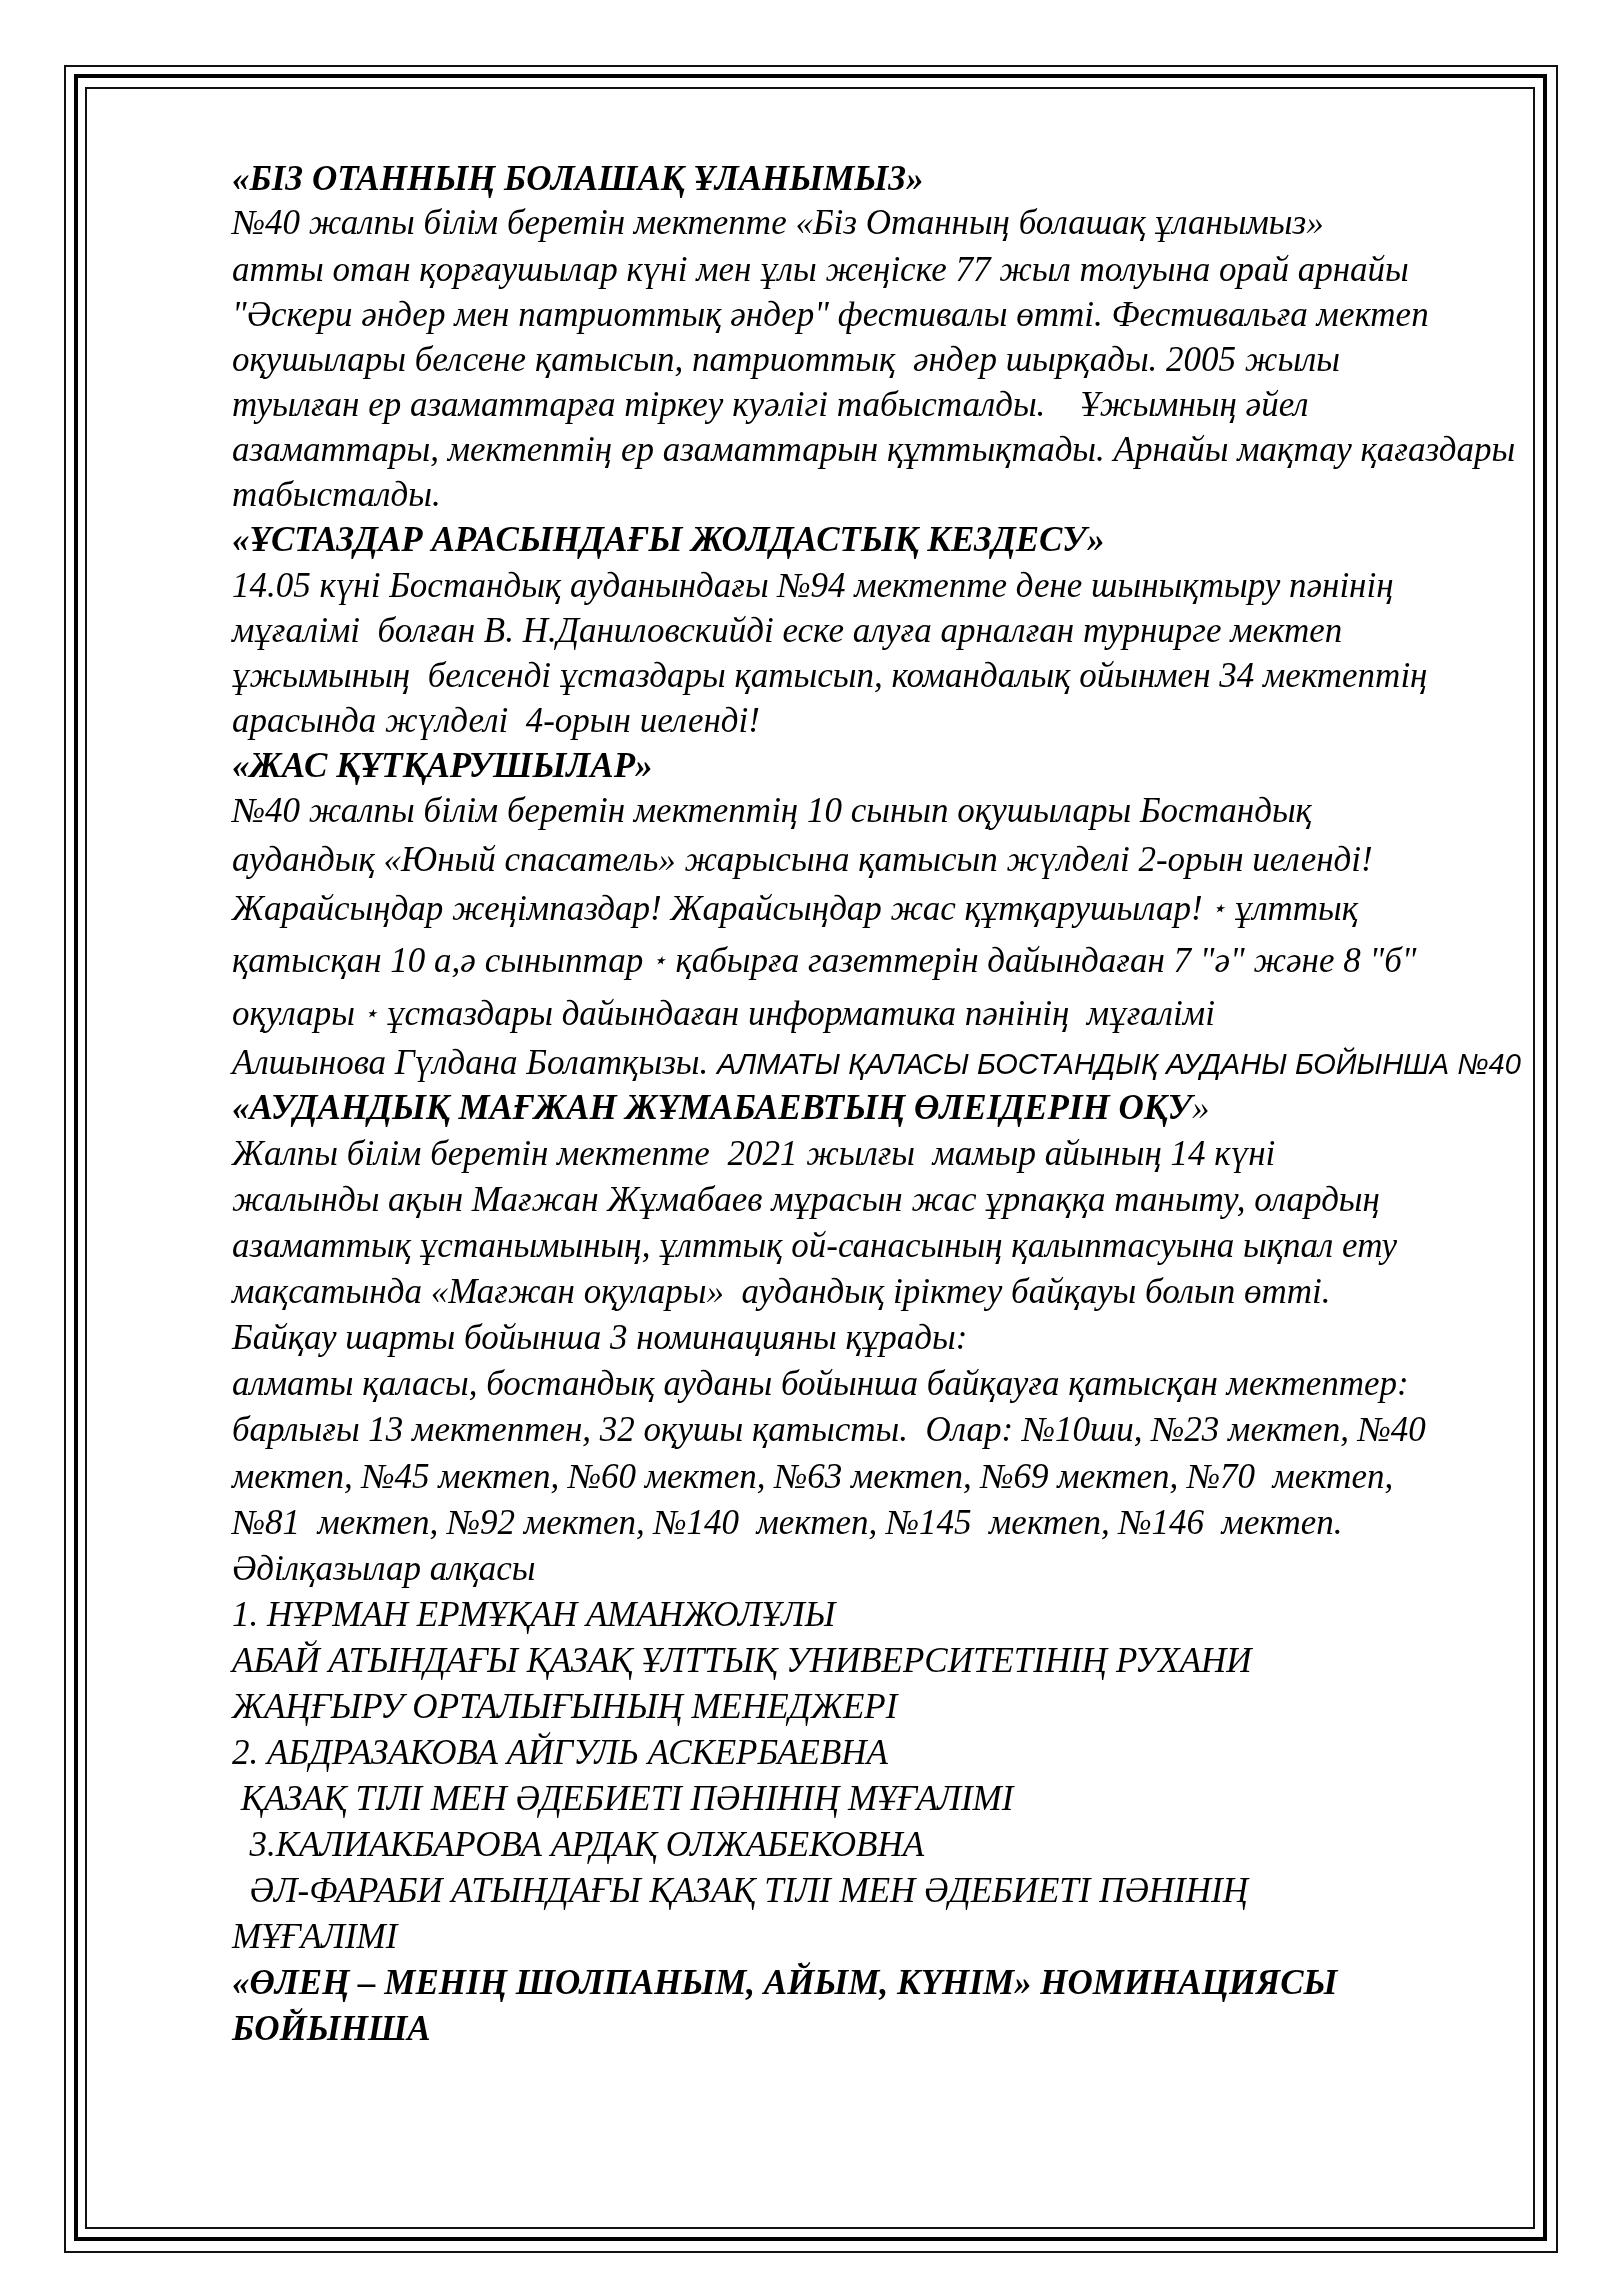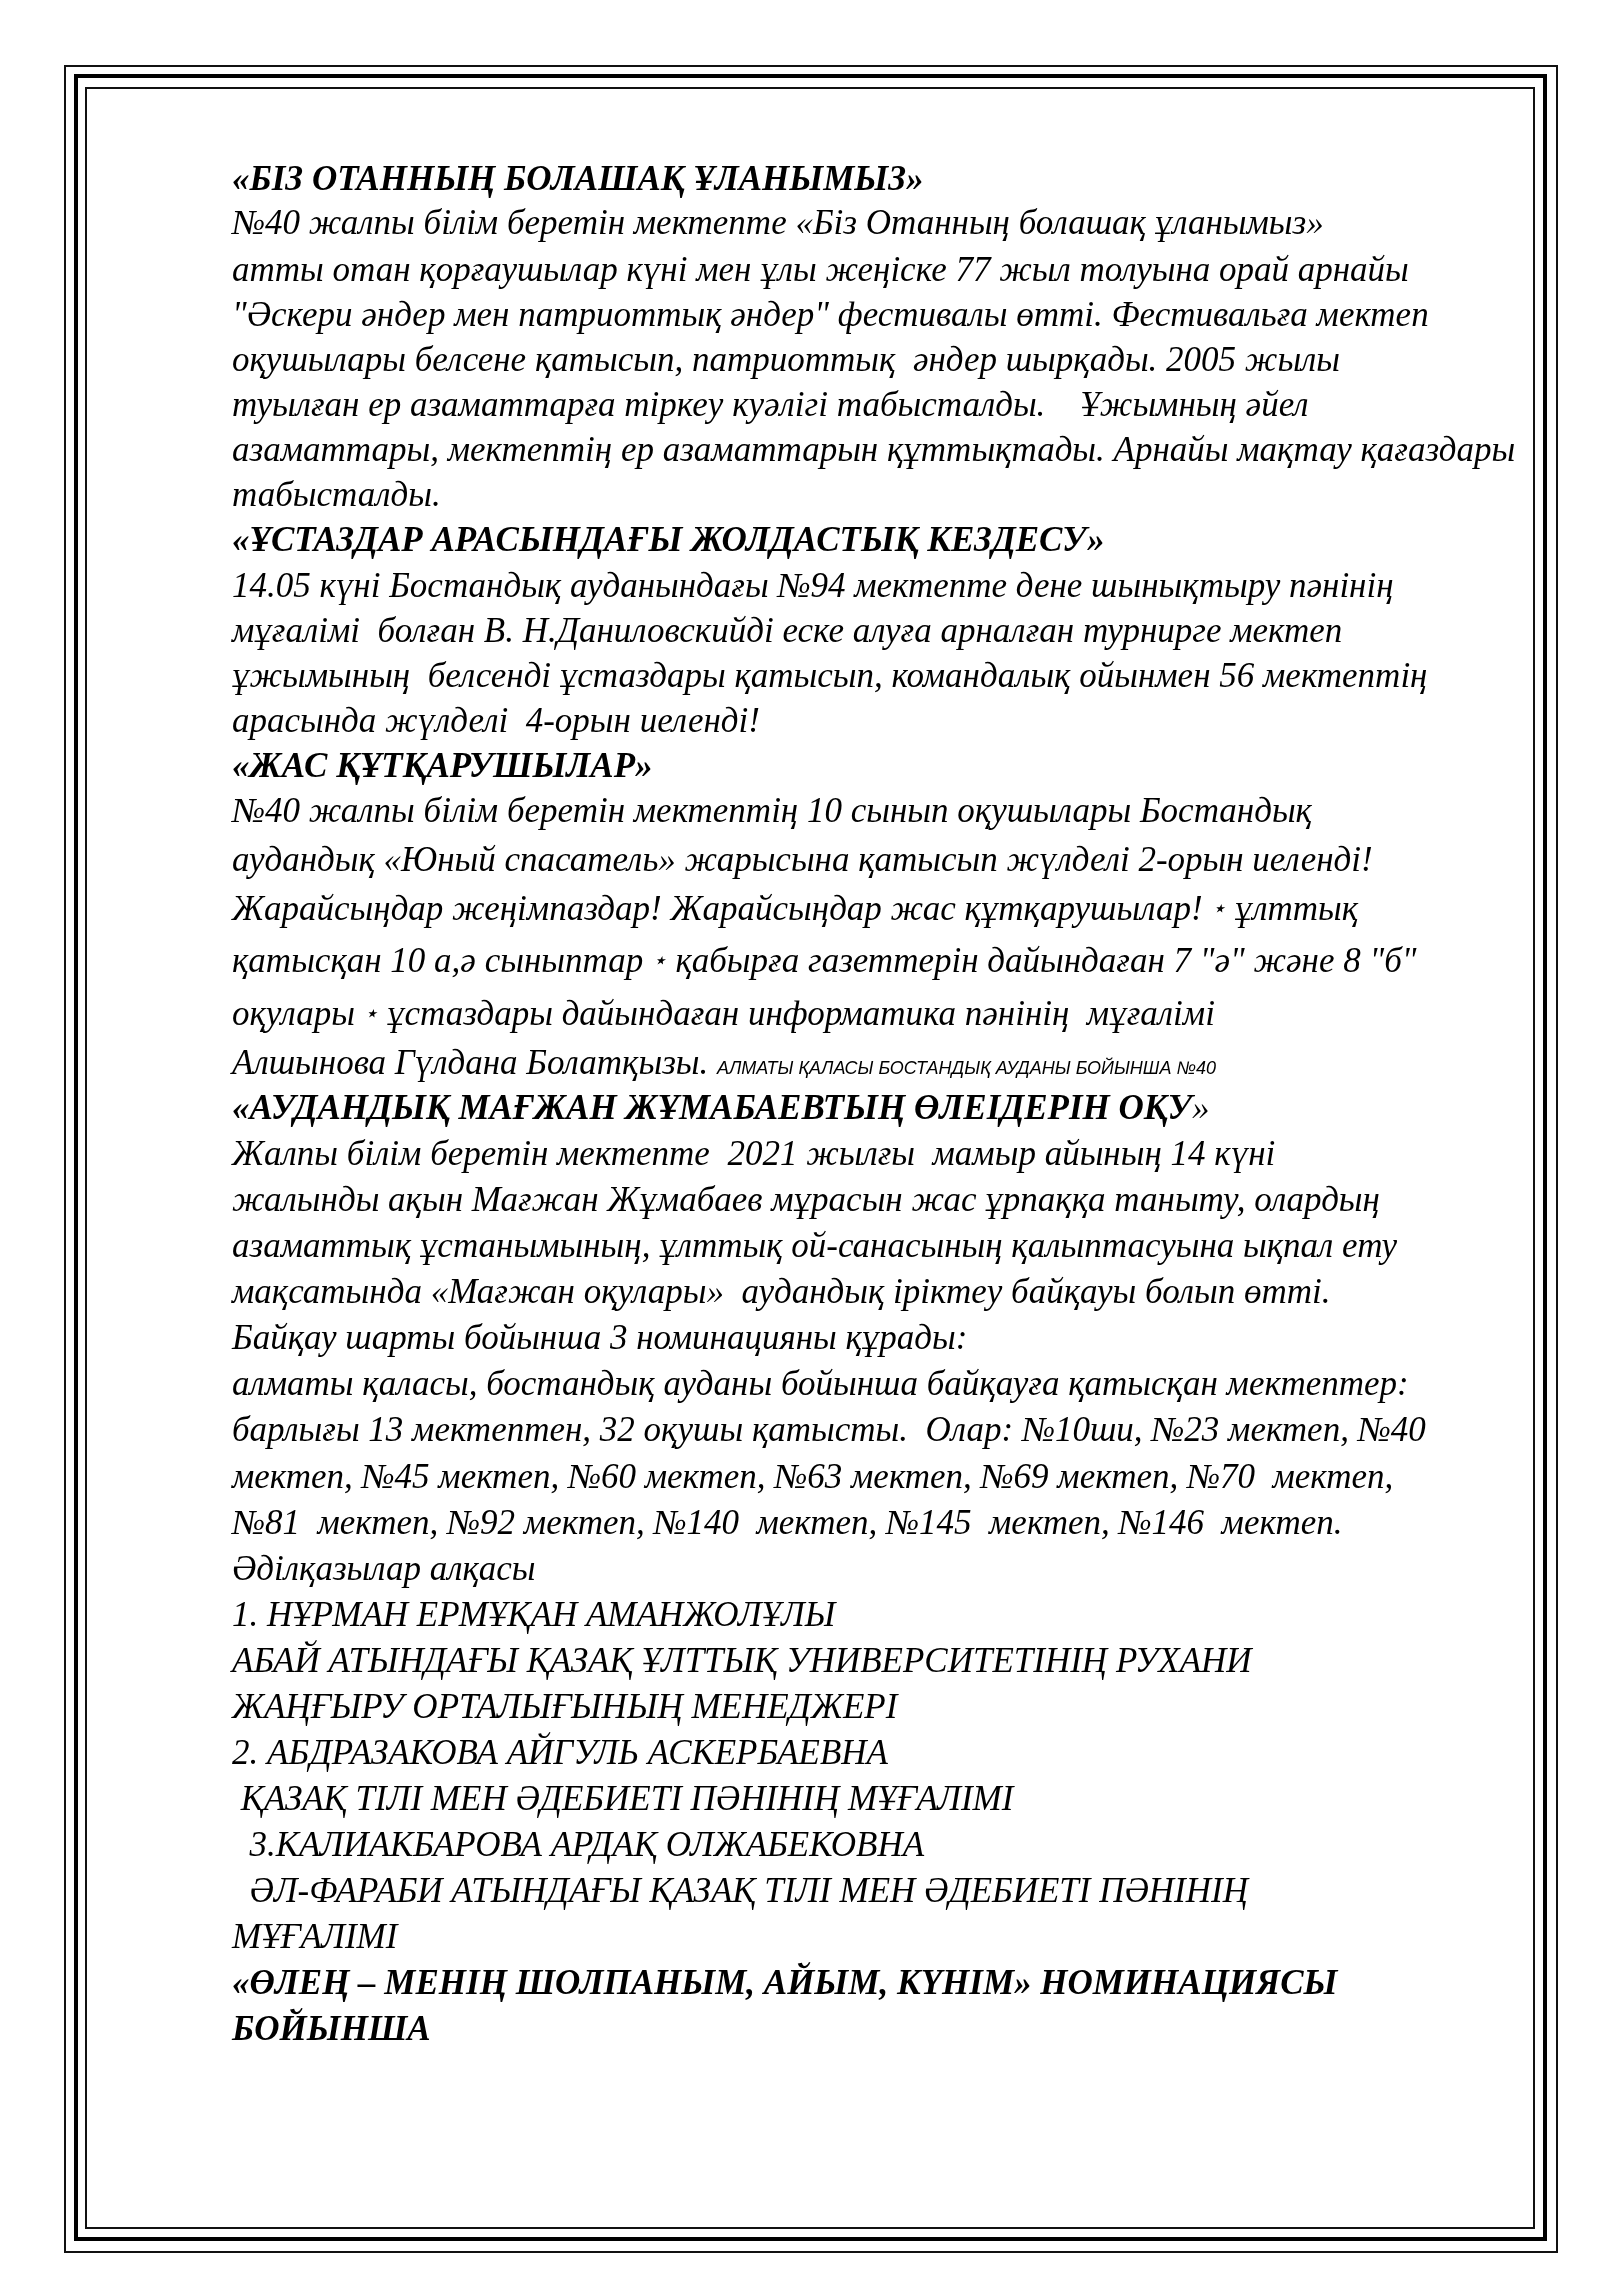--- a/index.html
+++ b/index.html
@@ -10,21 +10,21 @@
   .frame-inner { left: 85px; top: 87px; width: 1450px; height: 2142px; border: 2px solid #111; }
   .line {
     position: absolute; left: 232px; white-space: pre;
     font-family: "Liberation Serif", "DejaVu Serif", serif;
     font-size: 35px; line-height: 43px; color: #000;
     transform-origin: left top;
     font-style: italic;
   }
   .b { font-weight: bold; }
   .bi { font-weight: bold; font-style: italic; }
-  .sans { font-family: "Liberation Sans", "DejaVu Sans", sans-serif; font-size: 18px; }
+  .sans { font-family: "Liberation Sans", "DejaVu Sans", sans-serif; font-size: 29px; }
   .star { font-size: 23.5px; vertical-align: 3.9px; }
 </style>
 </head>
 <body>
 
 <div class="frame frame-outer"></div>
 <div class="frame frame-mid"></div>
 <div class="frame frame-inner"></div>
 
 <div class="line b" style="top:157px">«БІЗ ОТАННЫҢ БОЛАШАҚ ҰЛАНЫМЫЗ»</div>
@@ -32,21 +32,21 @@
 <div class="line" style="top:248px">атты отан қорғаушылар күні мен ұлы жеңіске 77 жыл толуына орай арнайы</div>
 <div class="line" style="top:293px">"Әскери әндер мен патриоттық әндер" фестивалы өтті. Фестивальға мектеп</div>
 <div class="line" style="top:338px">оқушылары белсене қатысып, патриоттық  әндер шырқады. 2005 жылы</div>
 <div class="line" style="top:383px">туылған ер азаматтарға тіркеу куәлігі табысталды.    Ұжымның әйел</div>
 <div class="line" style="top:428px">азаматтары, мектептің ер азаматтарын құттықтады. Арнайы мақтау қағаздары</div>
 <div class="line" style="top:473px">табысталды.</div>
 
 <div class="line b" style="top:518px">«ҰСТАЗДАР АРАСЫНДАҒЫ ЖОЛДАСТЫҚ КЕЗДЕСУ»</div>
 <div class="line" style="top:564px">14.05 күні Бостандық ауданындағы №94 мектепте дене шынықтыру пәнінің</div>
 <div class="line" style="top:609px">мұғалімі  болған В. Н.Даниловскийді еске алуға арналған турнирге мектеп</div>
-<div class="line" style="top:654px">ұжымының  белсенді ұстаздары қатысып, командалық ойынмен 56 мектептің</div>
+<div class="line" style="top:654px">ұжымының  белсенді ұстаздары қатысып, командалық ойынмен 34 мектептің</div>
 <div class="line" style="top:699px">арасында жүлделі  4-орын иеленді!</div>
 
 <div class="line b" style="top:744px">«ЖАС ҚҰТҚАРУШЫЛАР»</div>
 <div class="line" style="top:789px">№40 жалпы білім беретін мектептің 10 сынып оқушылары Бостандық</div>
 <div class="line" style="top:838px">аудандық «Юный спасатель» жарысына қатысып жүлделі 2-орын иеленді!</div>
 <div class="line" style="top:887px"><span>Жарайсыңдар жеңімпаздар! Жарайсыңдар жас құтқарушылар! </span><span class="star">⋆</span><span> ұлттық</span></div>
 <div class="line" style="top:939px"><span>қатысқан 10 а,ә сыныптар </span><span class="star">⋆</span><span> қабырға газеттерін дайындаған 7 "ә" және 8 "б"</span></div>
 <div class="line" style="top:992px"><span>оқулары </span><span class="star">⋆</span><span> ұстаздары дайындаған информатика пәнінің  мұғалімі</span></div>
 <div class="line" style="top:1041px"><span>Алшынова Гүлдана Болатқызы. </span><span class="sans">АЛМАТЫ ҚАЛАСЫ БОСТАНДЫҚ АУДАНЫ БОЙЫНША №40</span></div>
 

